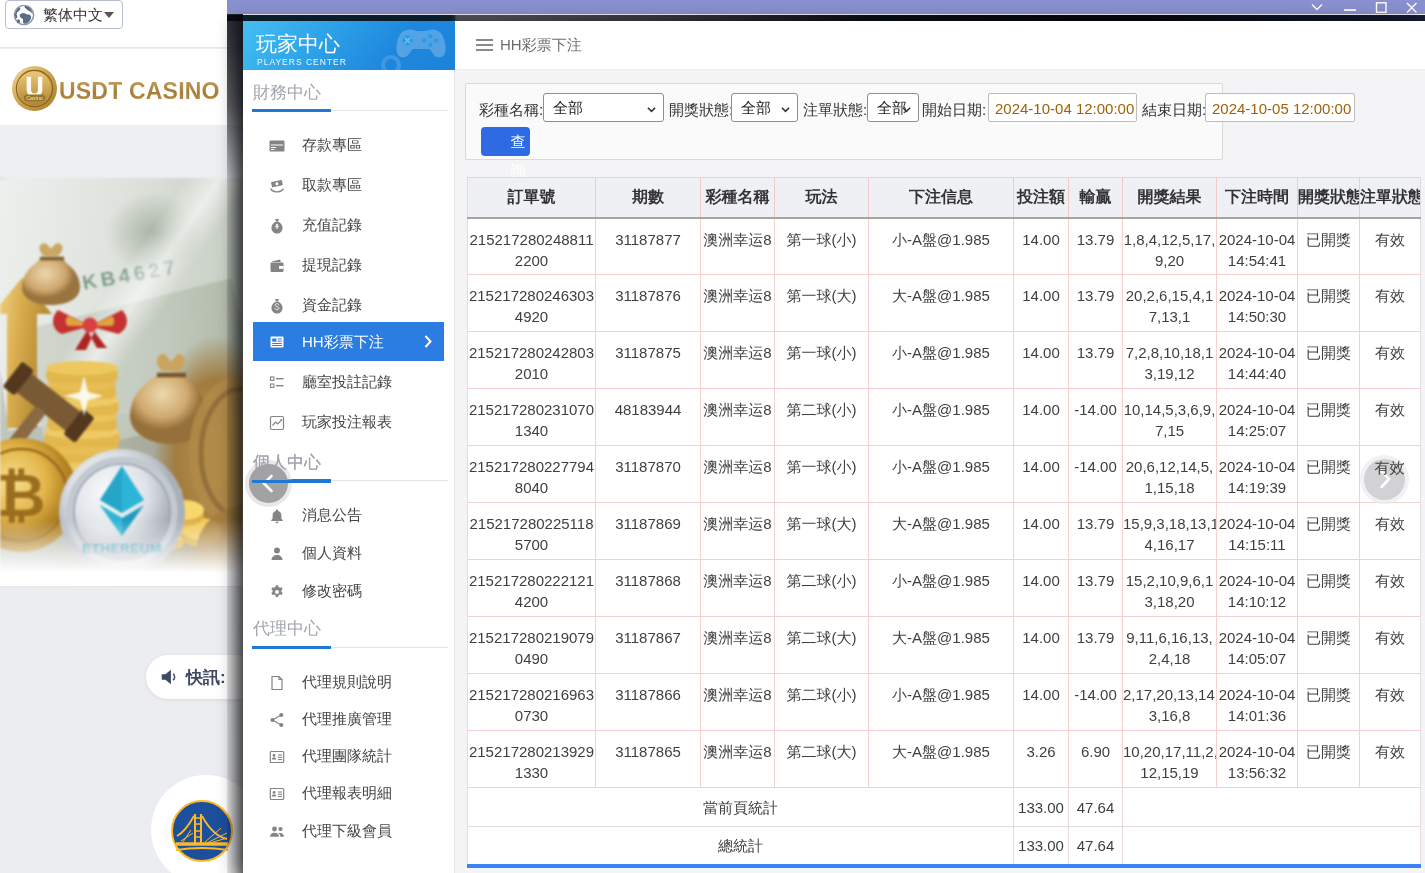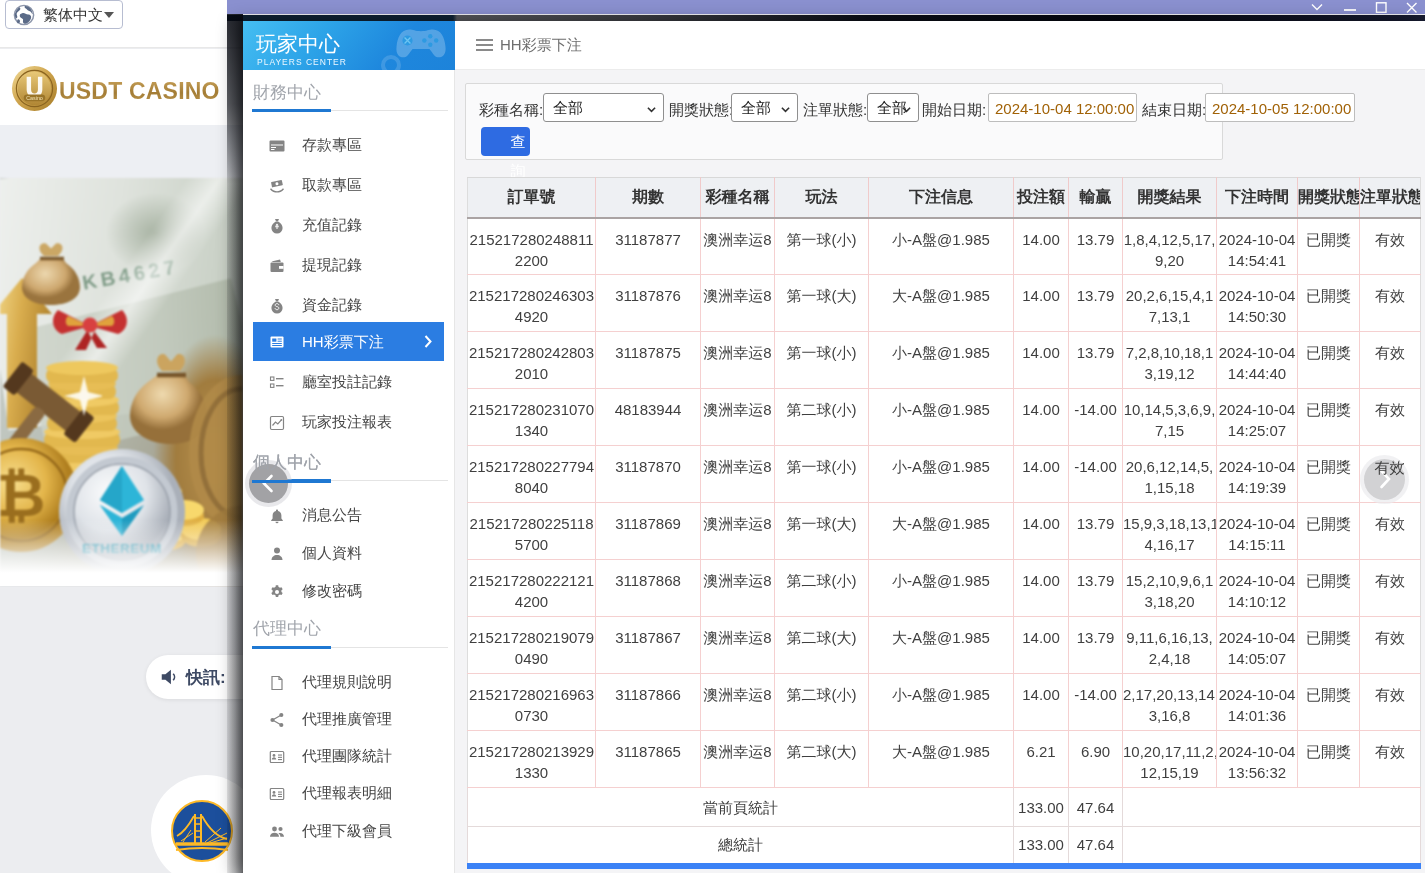--- a/index.html
+++ b/index.html
@@ -68,21 +68,21 @@
 #qbtn { position:absolute; left:15px; top:43px; width:49px; height:29px; background:#2e6be2; border-radius:4px; color:#fff; font-size:15px; text-align:center; line-height:29px;padding-left:25px; }
 
 
 #tbl { left:224px; top:156px; width:952px; background:#fff; border-collapse:collapse; table-layout:fixed; font-family:"Liberation Sans", sans-serif; }
 #tbl th { height:40px; background:#eef0f3; border:1px solid #f0caca; border-top:1px solid #d8d8d8; border-bottom:2px solid #aaa3a3; font-size:16px; color:#333; font-weight:bold; text-align:center; overflow:hidden; white-space:nowrap; padding:0; }
 #tbl td { border:1px solid #f5d0d0; font-size:15px; color:#3f3f3f; text-align:center; vertical-align:top; padding:10px 0 0 0; line-height:21px; overflow:hidden; white-space:nowrap; }
 #tbl tr.r td { height:57px; }
 #tbl tr.f td { height:39px; vertical-align:middle; padding:0 2px; border-color:#e4dada; }
 #tbl th:first-child, #tbl td:first-child { border-left:1px solid #ddd; }
 #tbl th:last-child, #tbl td:last-child { border-right:1px solid #ddd; }
-#tbl tr.f:last-child td { border-bottom:6px solid #3b82f6;margin-top:35px; }
+#tbl tr.f:last-child td { border-bottom:4px solid #3b82f6;margin-top:35px; }
 
 
 .carbtn { border-radius:50%; color:#fff; text-align:center; }
 #carl { left:249px; top:464px; width:39px; height:39px; background:#a2a2a5; box-shadow:0 0 0 4px rgba(205,205,210,0.45); }
 #carr { left:1364px; top:459px; width:41px; height:41px; background:#d2d2d4; box-shadow:0 0 0 4px rgba(235,235,238,0.7); }
 </style>
 </head>
 <body>
 
 <svg width="0" height="0" style="position:absolute">
@@ -684,21 +684,21 @@
           <td>2024-10-04<br>14:01:36</td>
           <td>已開獎</td>
           <td>有效</td>
         </tr>
     <tr class="r">
           <td>215217280213929<br>1330</td>
           <td>31187865</td>
           <td>澳洲幸运8</td>
           <td>第二球(大)</td>
           <td>大-A盤@1.985</td>
-          <td>6.21</td>
+          <td>3.26</td>
           <td>6.90</td>
           <td>10,20,17,11,2,<br>12,15,19</td>
           <td>2024-10-04<br>13:56:32</td>
           <td>已開獎</td>
           <td>有效</td>
         </tr>
     <tr class="f">
           <td colspan="5">當前頁統計</td>
           <td>133.00</td>
           <td>47.64</td>

